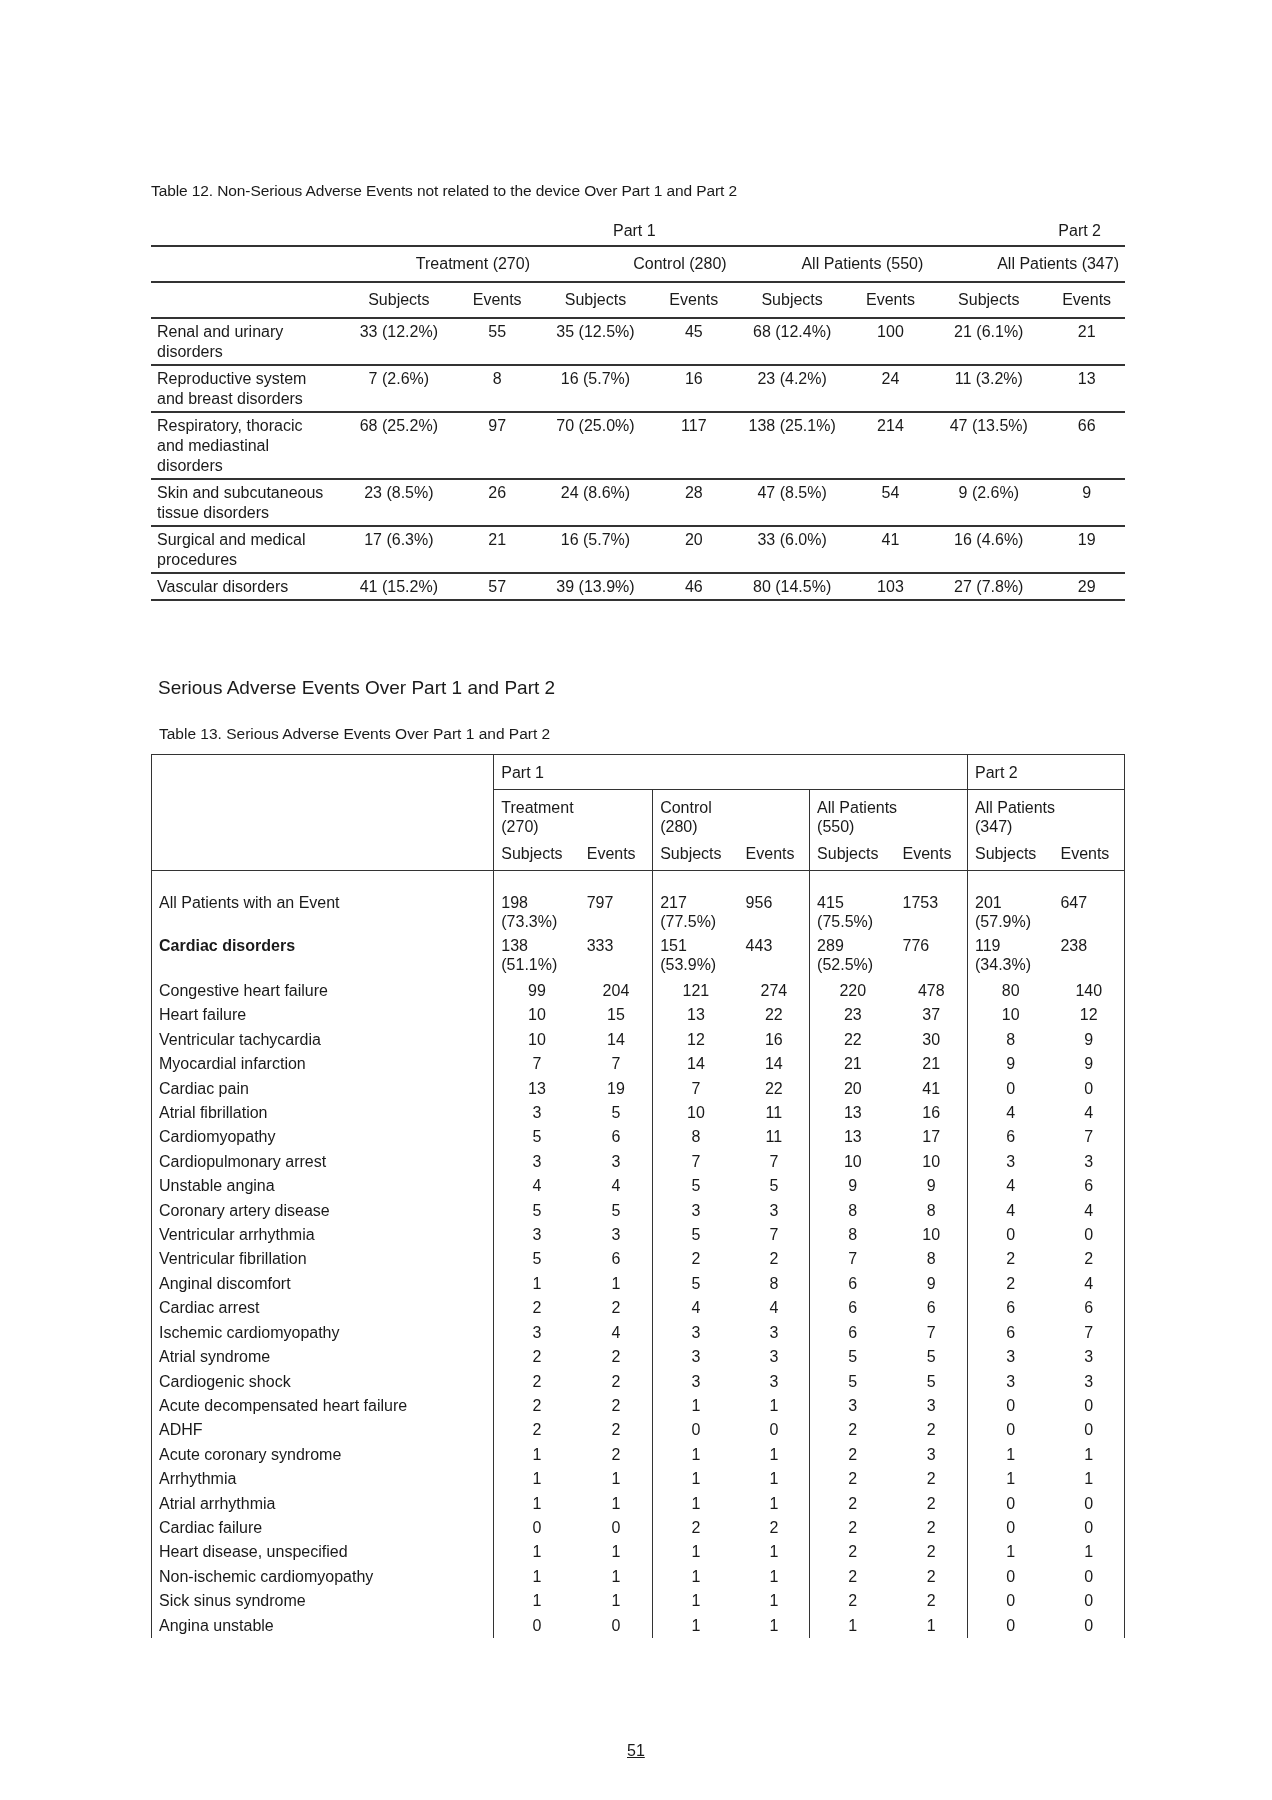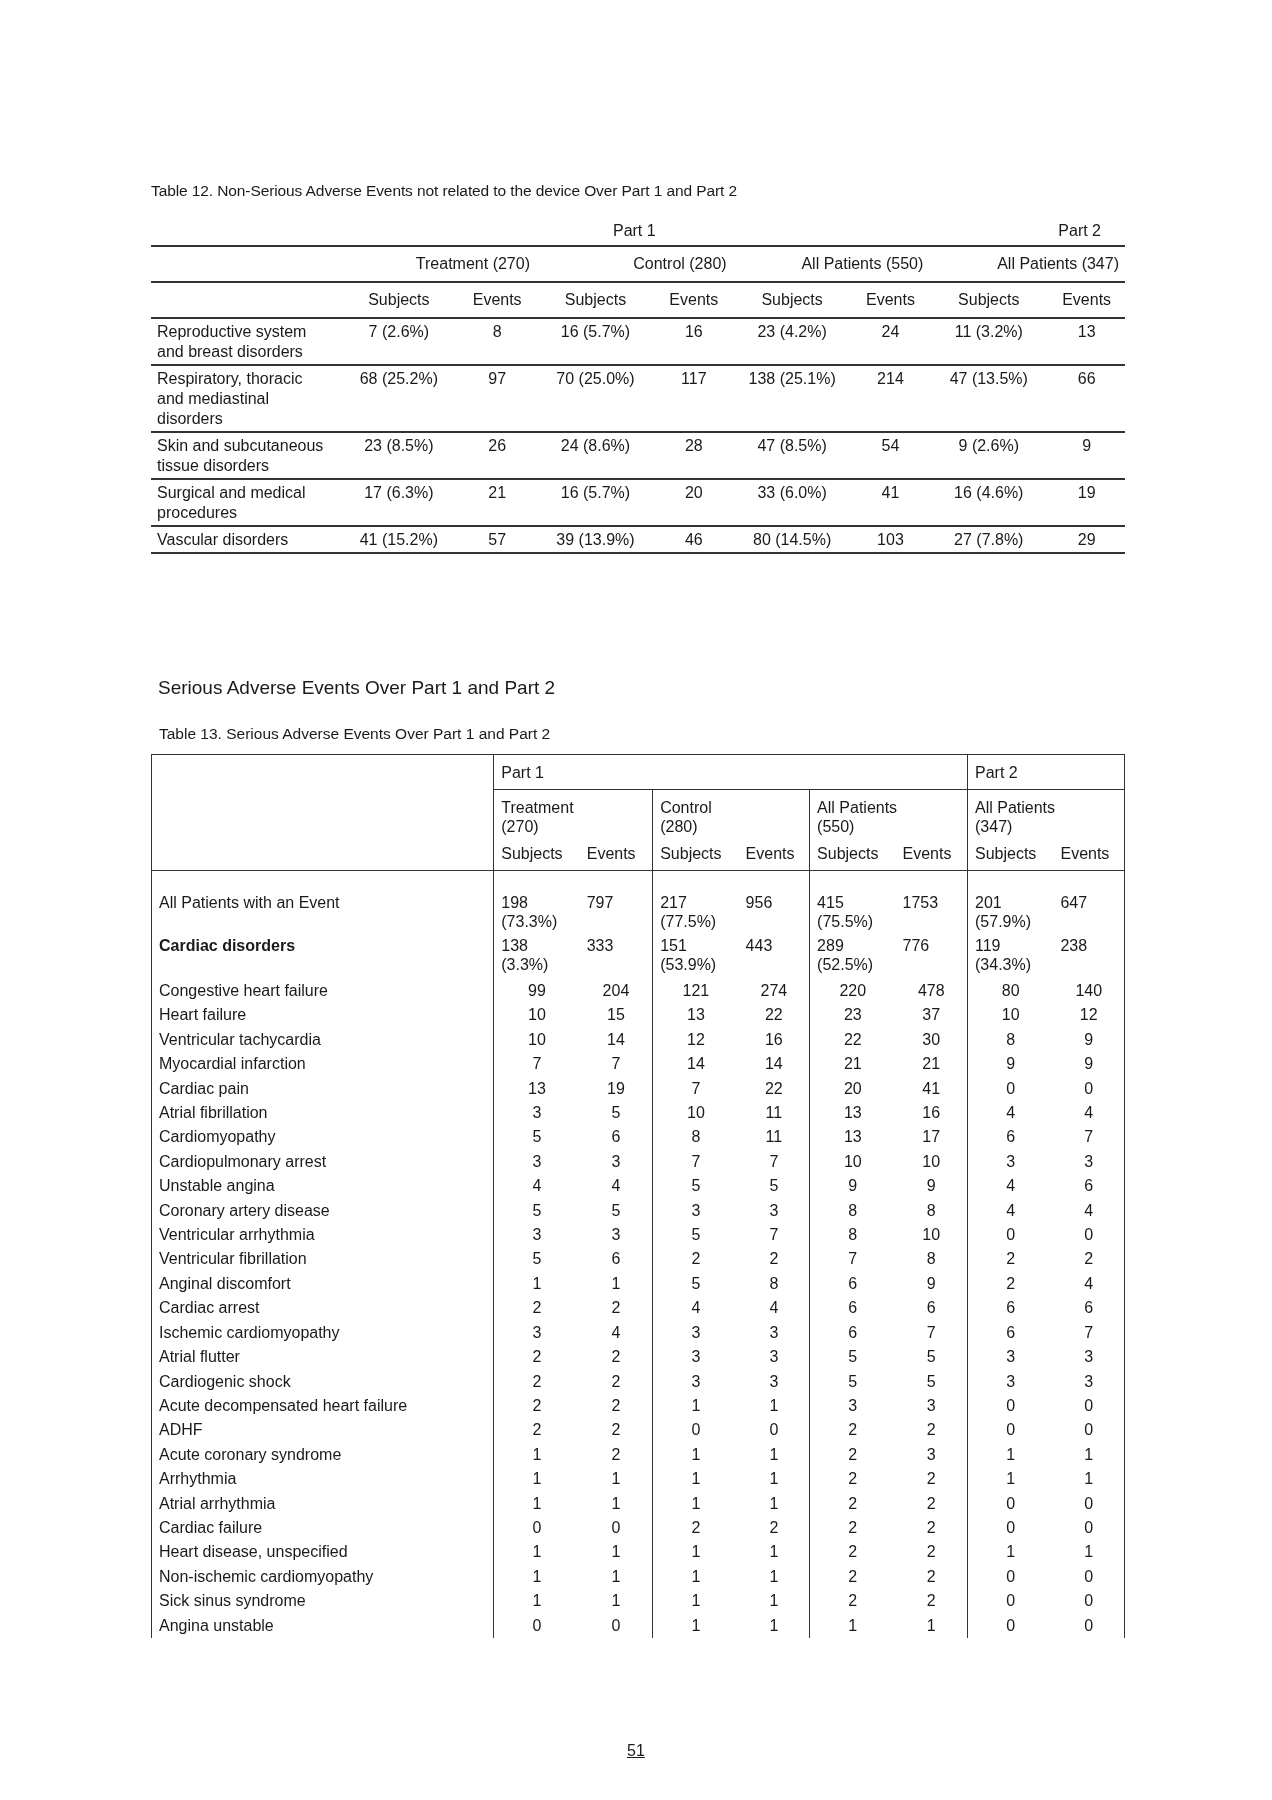--- a/index.html
+++ b/index.html
@@ -72,20 +72,31 @@
       <th class="c">Subjects</th>
       <th class="c">Events</th>
       <th class="c">Subjects</th>
       <th class="c">Events</th>
       <th class="c">Subjects</th>
       <th class="c">Events</th>
     </tr>
   </thead>
   <tbody id="t12-body">
       <tr>
+        <td class="lbl">Renal and urinary disorders</td>
+        <td class="num">33 (12.2%)</td>
+        <td class="num">55</td>
+        <td class="num">35 (12.5%)</td>
+        <td class="num">45</td>
+        <td class="num">68 (12.4%)</td>
+        <td class="num">100</td>
+        <td class="num">21 (6.1%)</td>
+        <td class="num">21</td>
+      </tr>
+      <tr>
         <td class="lbl">Reproductive system and breast disorders</td>
         <td class="num">7 (2.6%)</td>
         <td class="num">8</td>
         <td class="num">16 (5.7%)</td>
         <td class="num">16</td>
         <td class="num">23 (4.2%)</td>
         <td class="num">24</td>
         <td class="num">11 (3.2%)</td>
         <td class="num">13</td>
       </tr>
@@ -192,21 +203,21 @@
         <td class="l"><span>797</span></td>
         <td class="l vl"><span>217</span><br><span>(77.5%)</span></td>
         <td class="l"><span>956</span></td>
         <td class="l vl"><span>415</span><br><span>(75.5%)</span></td>
         <td class="l"><span>1753</span></td>
         <td class="l vl"><span>201</span><br><span>(57.9%)</span></td>
         <td class="l"><span>647</span></td>
       </tr>
       <tr class="two">
         <td class="lbl bold">Cardiac disorders</td>
-        <td class="l vl"><span>138</span><br><span>(3.3%)</span></td>
+        <td class="l vl"><span>138</span><br><span>(51.1%)</span></td>
         <td class="l"><span>333</span></td>
         <td class="l vl"><span>151</span><br><span>(53.9%)</span></td>
         <td class="l"><span>443</span></td>
         <td class="l vl"><span>289</span><br><span>(52.5%)</span></td>
         <td class="l"><span>776</span></td>
         <td class="l vl"><span>119</span><br><span>(34.3%)</span></td>
         <td class="l"><span>238</span></td>
       </tr>
       <tr class="one">
         <td class="lbl">Congestive heart failure</td>
@@ -367,21 +378,21 @@
         <td class="n vl">3</td>
         <td class="n">4</td>
         <td class="n vl">3</td>
         <td class="n">3</td>
         <td class="n vl">6</td>
         <td class="n">7</td>
         <td class="n vl">6</td>
         <td class="n">7</td>
       </tr>
       <tr class="one">
-        <td class="lbl">Atrial flutter</td>
+        <td class="lbl">Atrial syndrome</td>
         <td class="n vl">2</td>
         <td class="n">2</td>
         <td class="n vl">3</td>
         <td class="n">3</td>
         <td class="n vl">5</td>
         <td class="n">5</td>
         <td class="n vl">3</td>
         <td class="n">3</td>
       </tr>
       <tr class="one">

